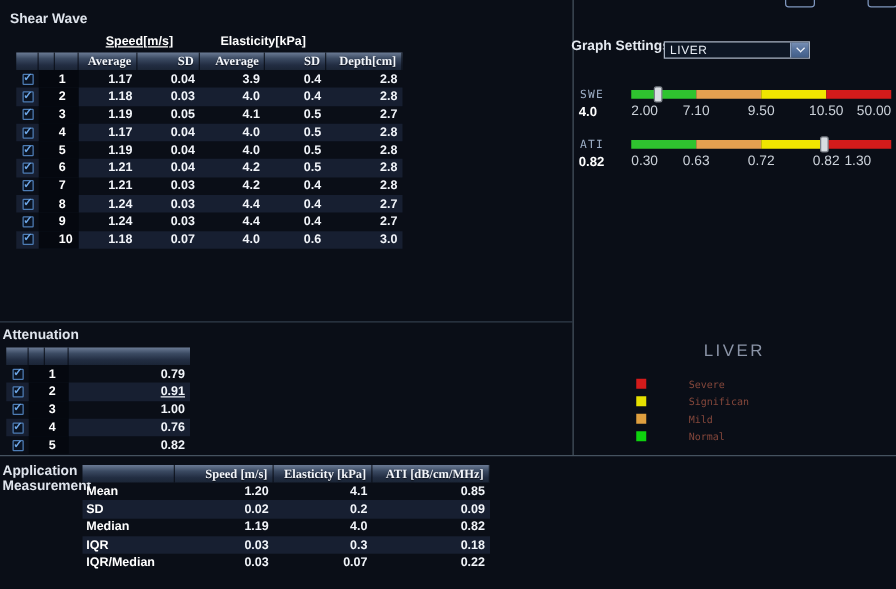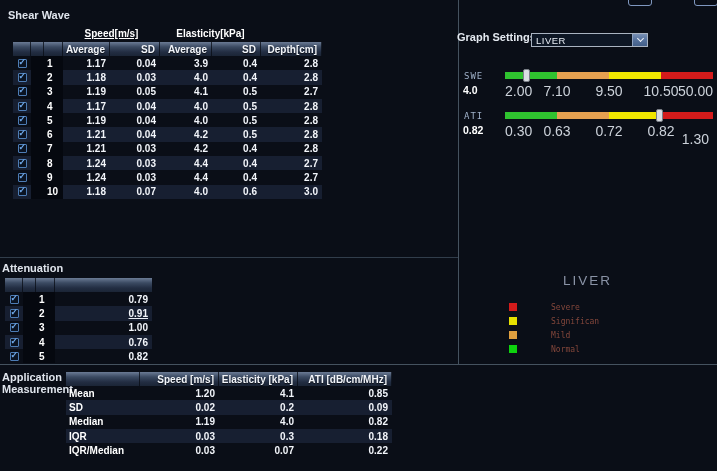--- a/index.html
+++ b/index.html
@@ -18,21 +18,21 @@
   .hdiv-full { position:absolute; left:0; top:364px; width:717px; height:1px; background:#45525f; }
 
   .section-label { font-weight:bold; font-size:11px; color:#dfe4ec; }
 
   
   .tbl { position:absolute; }
   .trow { display:flex; height:14.3px; align-items:center; }
   .trow.alt { background:#171f31; }
   .thead { display:flex; height:14px; align-items:center;
     background:linear-gradient(180deg,#6b7b95 0%,#3b4a62 35%,#222d42 72%,#1b2536 100%); }
-  .thead .cell { border-right:1px solid rgba(8,12,20,.75); height:100%; display:flex; align-items:center; }
+  .thead .cell { border-right:1px solid rgba(8,12,20,.75); height:100%; display:flex; align-items:center;font-family:Liberation Serif, serif; }
   .cell { overflow:hidden; white-space:nowrap; }
   .hdr-txt { font-weight:bold; color:#fff; text-shadow:0 1px 1px rgba(0,0,0,.7); width:100%; }
   .num-val { text-align:right; padding-right:4px; width:100%; font-weight:600; color:#f2f5fa; }
   .row-num { font-weight:bold; color:#fff; padding-left:3px; }
   .dark-strip { background:#05080f; height:100%; display:flex; align-items:center; }
   .group-hdr { position:absolute; font-weight:bold; color:#fff; font-size:10px; text-align:center; }
 
   
   .cbcell { display:flex; justify-content:center; align-items:center; height:100%; }
   .cb { width:9px; height:9px; border:1px solid #4d7cb4; background:#0a1322; border-radius:1px; position:relative; }
@@ -50,21 +50,21 @@
     transform:rotate(45deg); margin-top:-3px; }
 
   
   .bar-name { position:absolute; font-family:"DejaVu Sans Mono", monospace; font-size:9px; color:#9fb0c8; letter-spacing:1px; }
   .bar-value { position:absolute; font-weight:bold; font-size:10.5px; color:#fff; }
   .rangebar { position:absolute; left:505px; width:208px; height:7px; display:flex; }
   .seg { height:100%; }
   .thumb { position:absolute; top:-3px; width:7px; height:13px; background:#d9dde2;
     border:1px solid #7a7f87; border-radius:2px; }
   .ticks { position:absolute; left:505px; width:208px; height:10px; }
-  .tick { position:absolute; font-size:14px; color:#ccd2da; white-space:nowrap; }
+  .tick { position:absolute; font-size:11px; color:#ccd2da; white-space:nowrap; }
 
   .graph-title { position:absolute; left:458px; top:273px; width:259px; text-align:center;
     font-size:13.5px; letter-spacing:2px; color:#8a93a6; }
   .legend { position:absolute; left:509px; top:303px; }
   .leg-item { display:flex; align-items:flex-start; margin-bottom:4px; height:10px;gap:30px; }
   .leg-sq { width:8px; height:8px; margin-right:4px; }
   .leg-txt { font-family:"DejaVu Sans Mono", monospace; font-size:8px; color:#84473b; line-height:9px; }
 
   .app-label { position:absolute; left:2px; top:371px; font-weight:bold; font-size:11px; color:#dfe4ec; line-height:12px; }
 </style>
@@ -524,21 +524,21 @@
       <div class="seg" style="width:25%;background:#e5a050;"></div>
       <div class="seg" style="width:25%;background:#f0e600;"></div>
       <div class="seg" style="width:25%;background:#d31b1b;"></div>
       <div class="thumb" style="left:calc(74% - 3px);"></div>
     </div>
     <div class="ticks" style="top:123px;">
       <span class="tick" style="left:0;">0.30</span>
       <span class="tick" style="left:25%;transform:translateX(-50%);">0.63</span>
       <span class="tick" style="left:50%;transform:translateX(-50%);">0.72</span>
       <span class="tick" style="left:75%;transform:translateX(-50%);">0.82</span>
-      <span class="tick" style="right:4px;margin-top:8px;">1.30</span>
+      <span class="tick" style="right:16px;">1.30</span>
     </div>
   </div>
 
 <div class="graph-title">LIVER</div>
 <div class="legend" id="legend">
     <div class="leg-item">
       <div class="leg-sq" style="background:#d31b1b;"></div>
       <span class="leg-txt">Severe</span>
     </div>
     <div class="leg-item">

